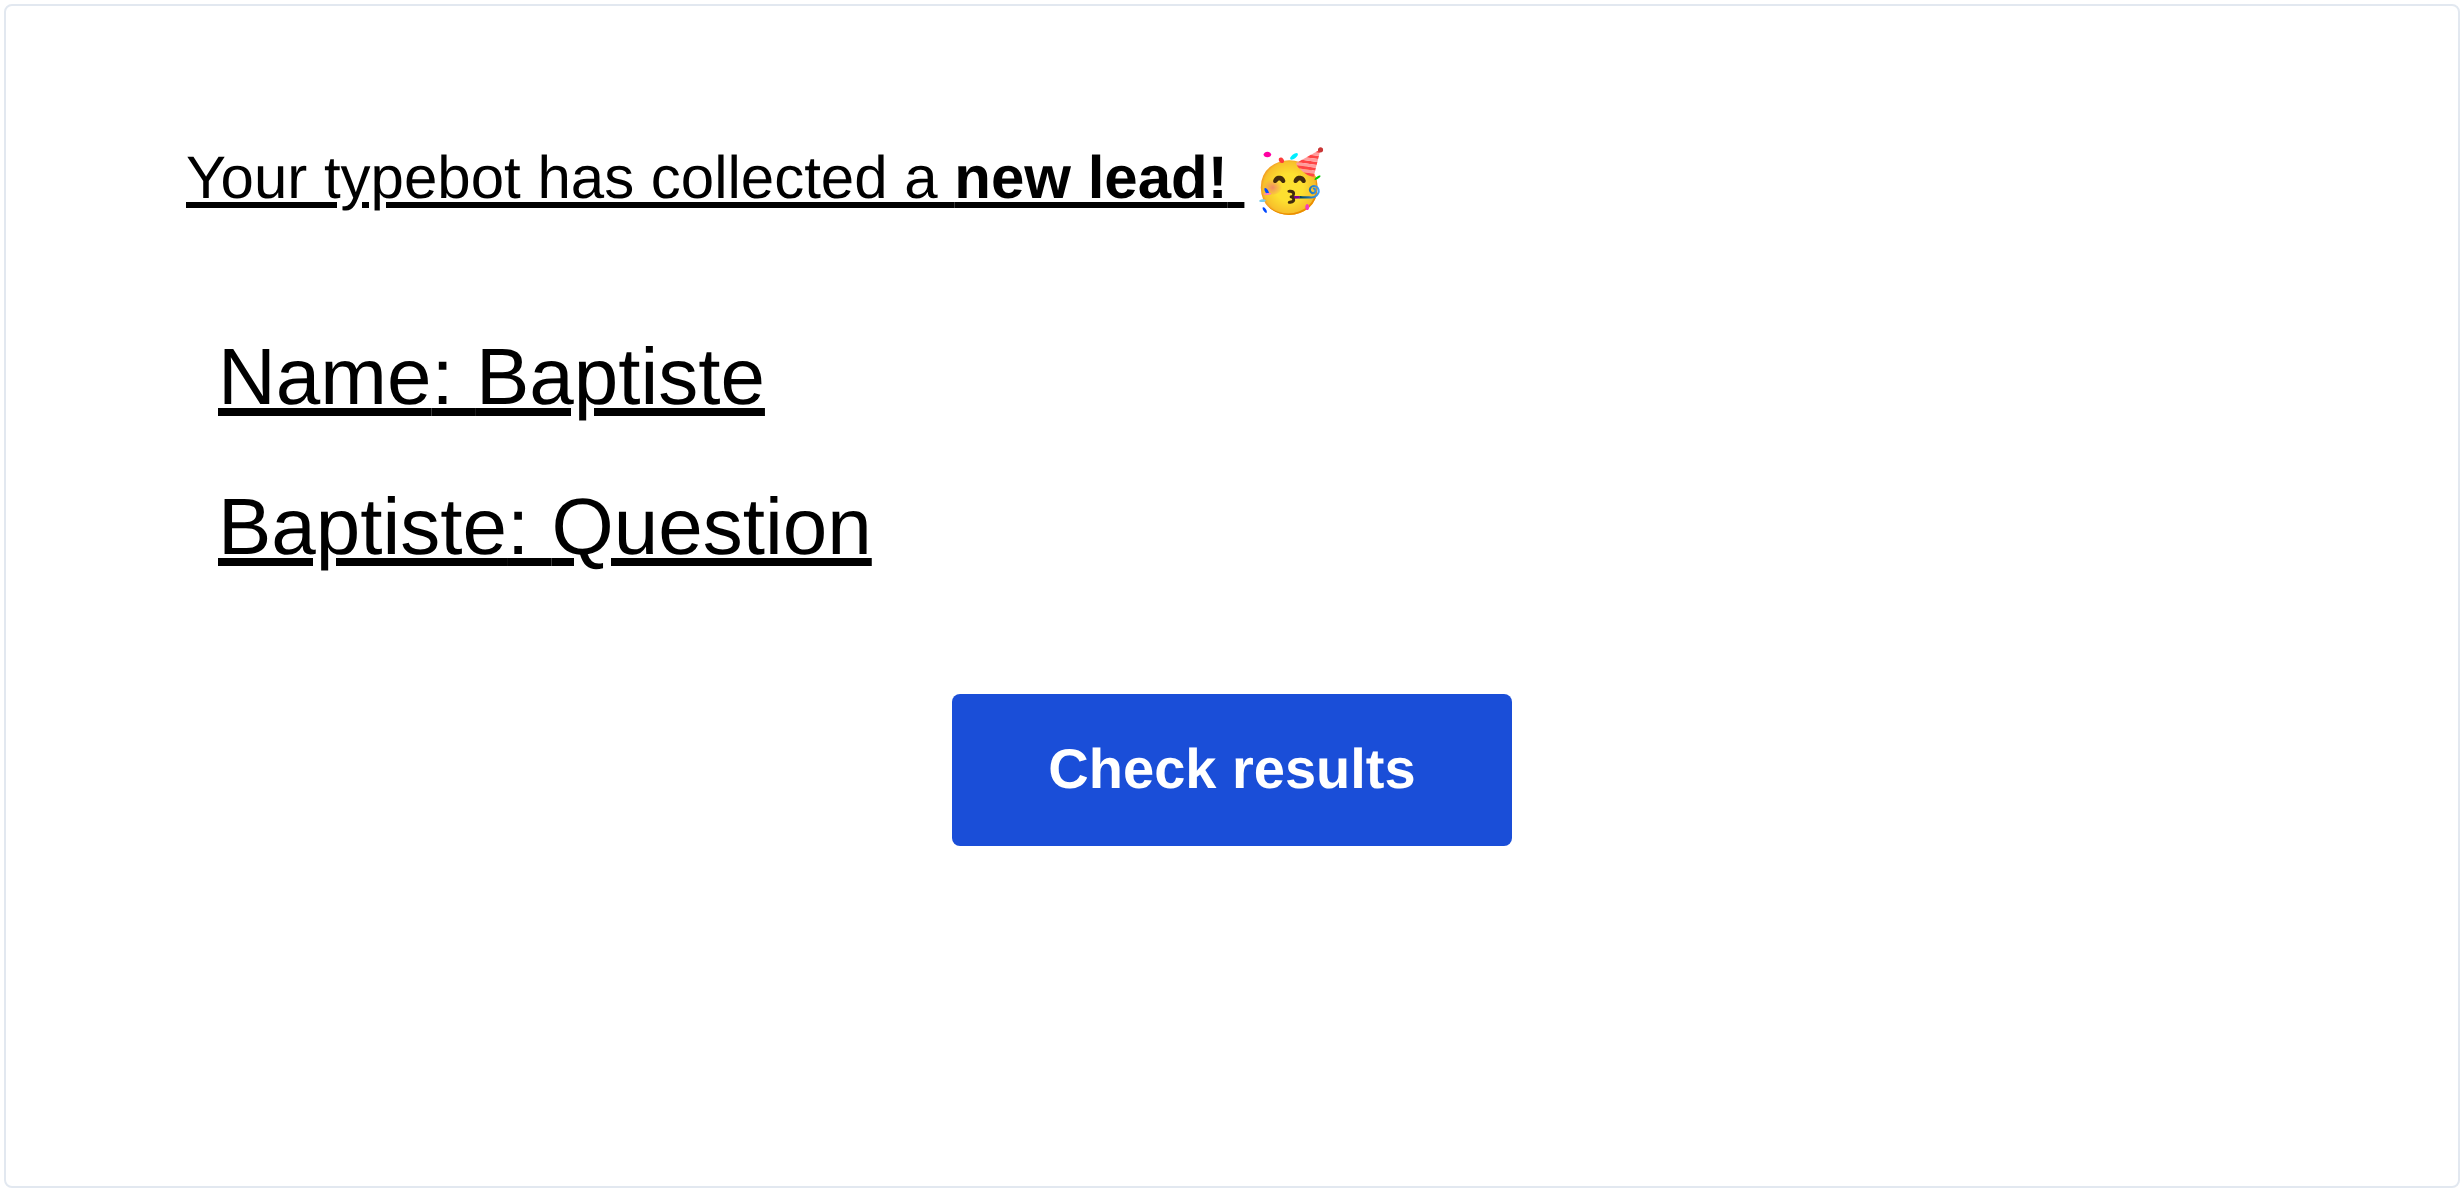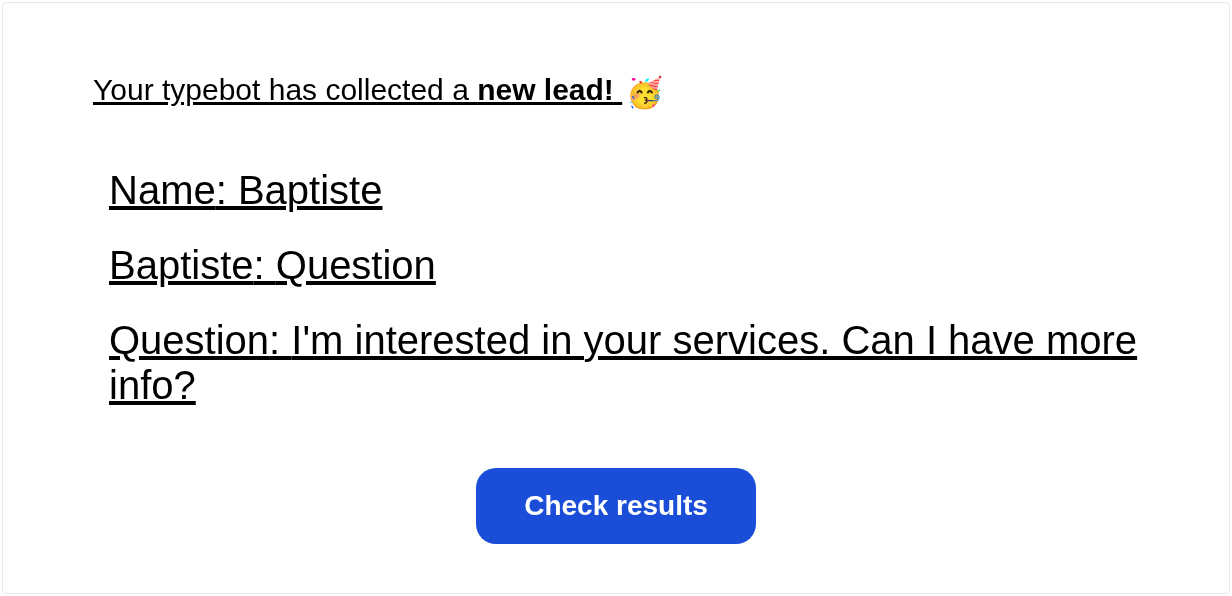--- a/index.html
+++ b/index.html
@@ -48,21 +48,21 @@
       text-align: center;
       margin-top: 60px;
     }
     .check-button {
       display: inline-block;
       background: #1a4ed8;
       color: #ffffff;
       font-size: 28px;
       font-weight: 600;
       padding: 22px 48px;
-      border-radius: 20px;
+      border-radius: 4px;
       border: none;
       cursor: pointer;
       text-align: right;
     }
   </style>
 </head>
 <body>
 
 <div class="email-container">
 
@@ -73,21 +73,18 @@
 
   <p class="field-line">
     <span>Name</span>: <span>Baptiste</span>
   </p>
 
 
   <p class="field-line">
     <span>Baptiste</span>: <span>Question</span>
   </p>
 
-  <p class="field-line">
-    <span>Question</span>: <span>I'm interested in your services. Can I have more info?</span>
-  </p>
 
   <div class="button-wrap">
     <button class="check-button">Check results</button>
   </div>
 
 </div>
 
 </body></html>

